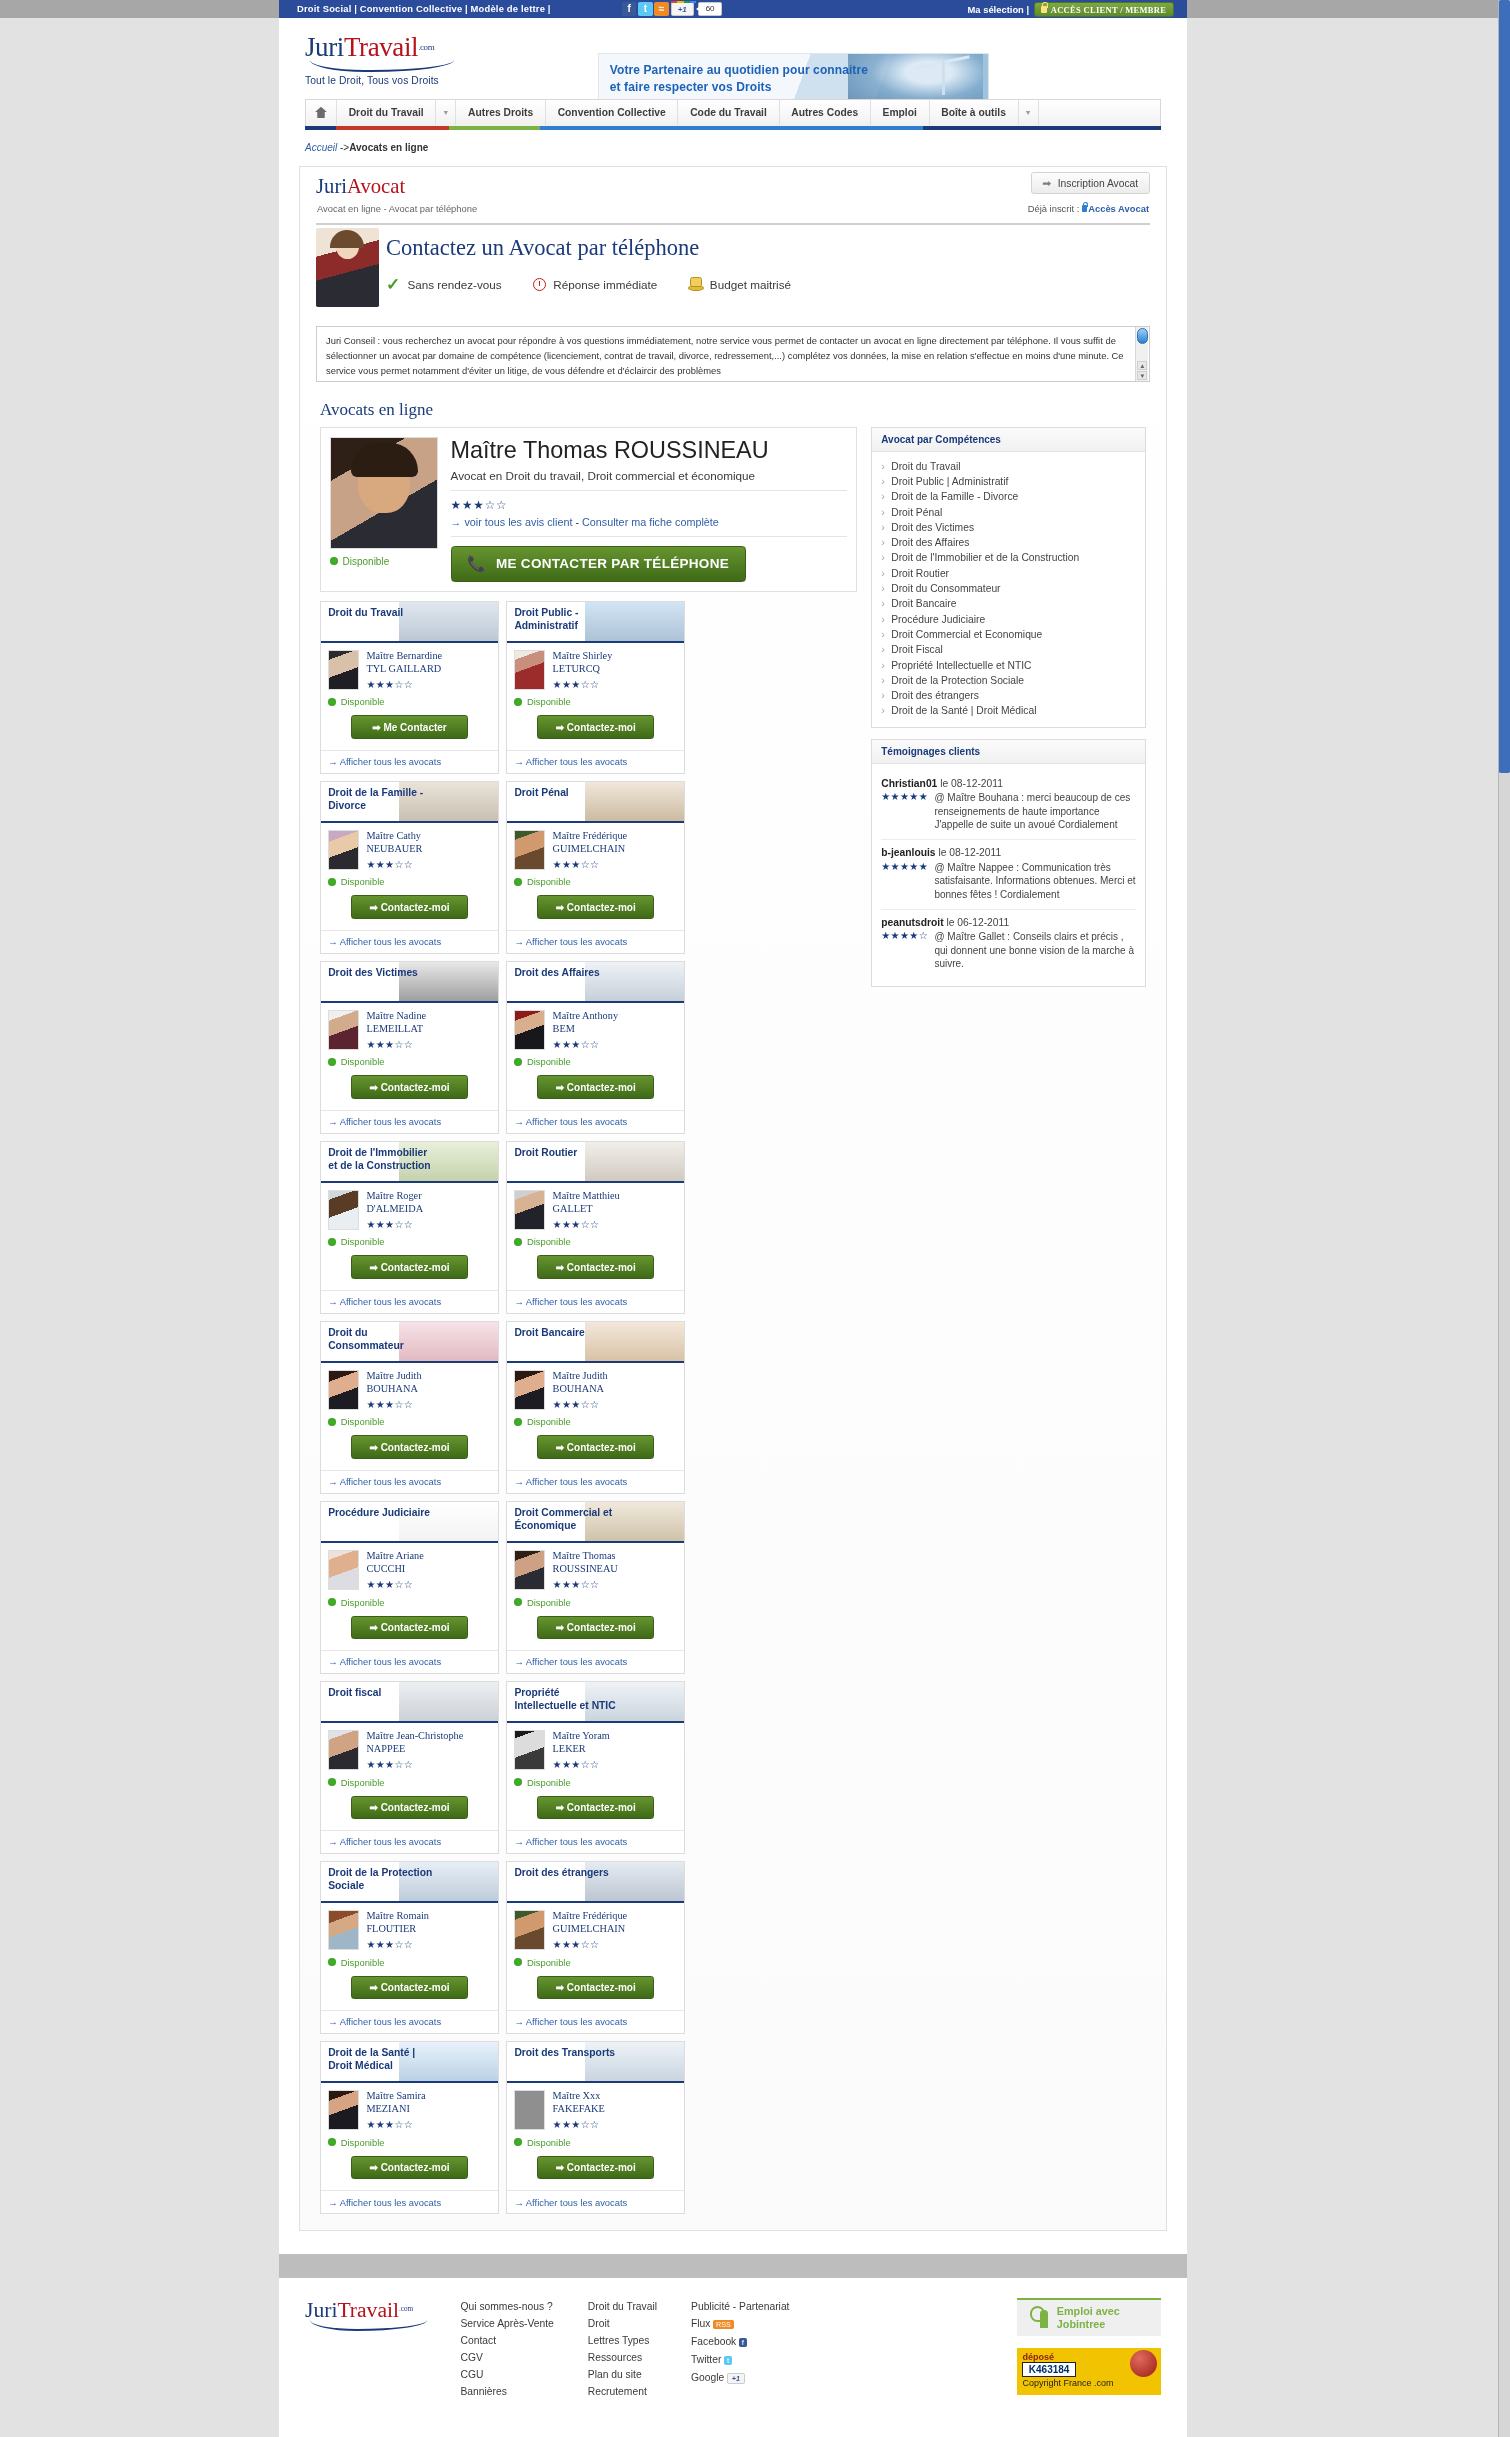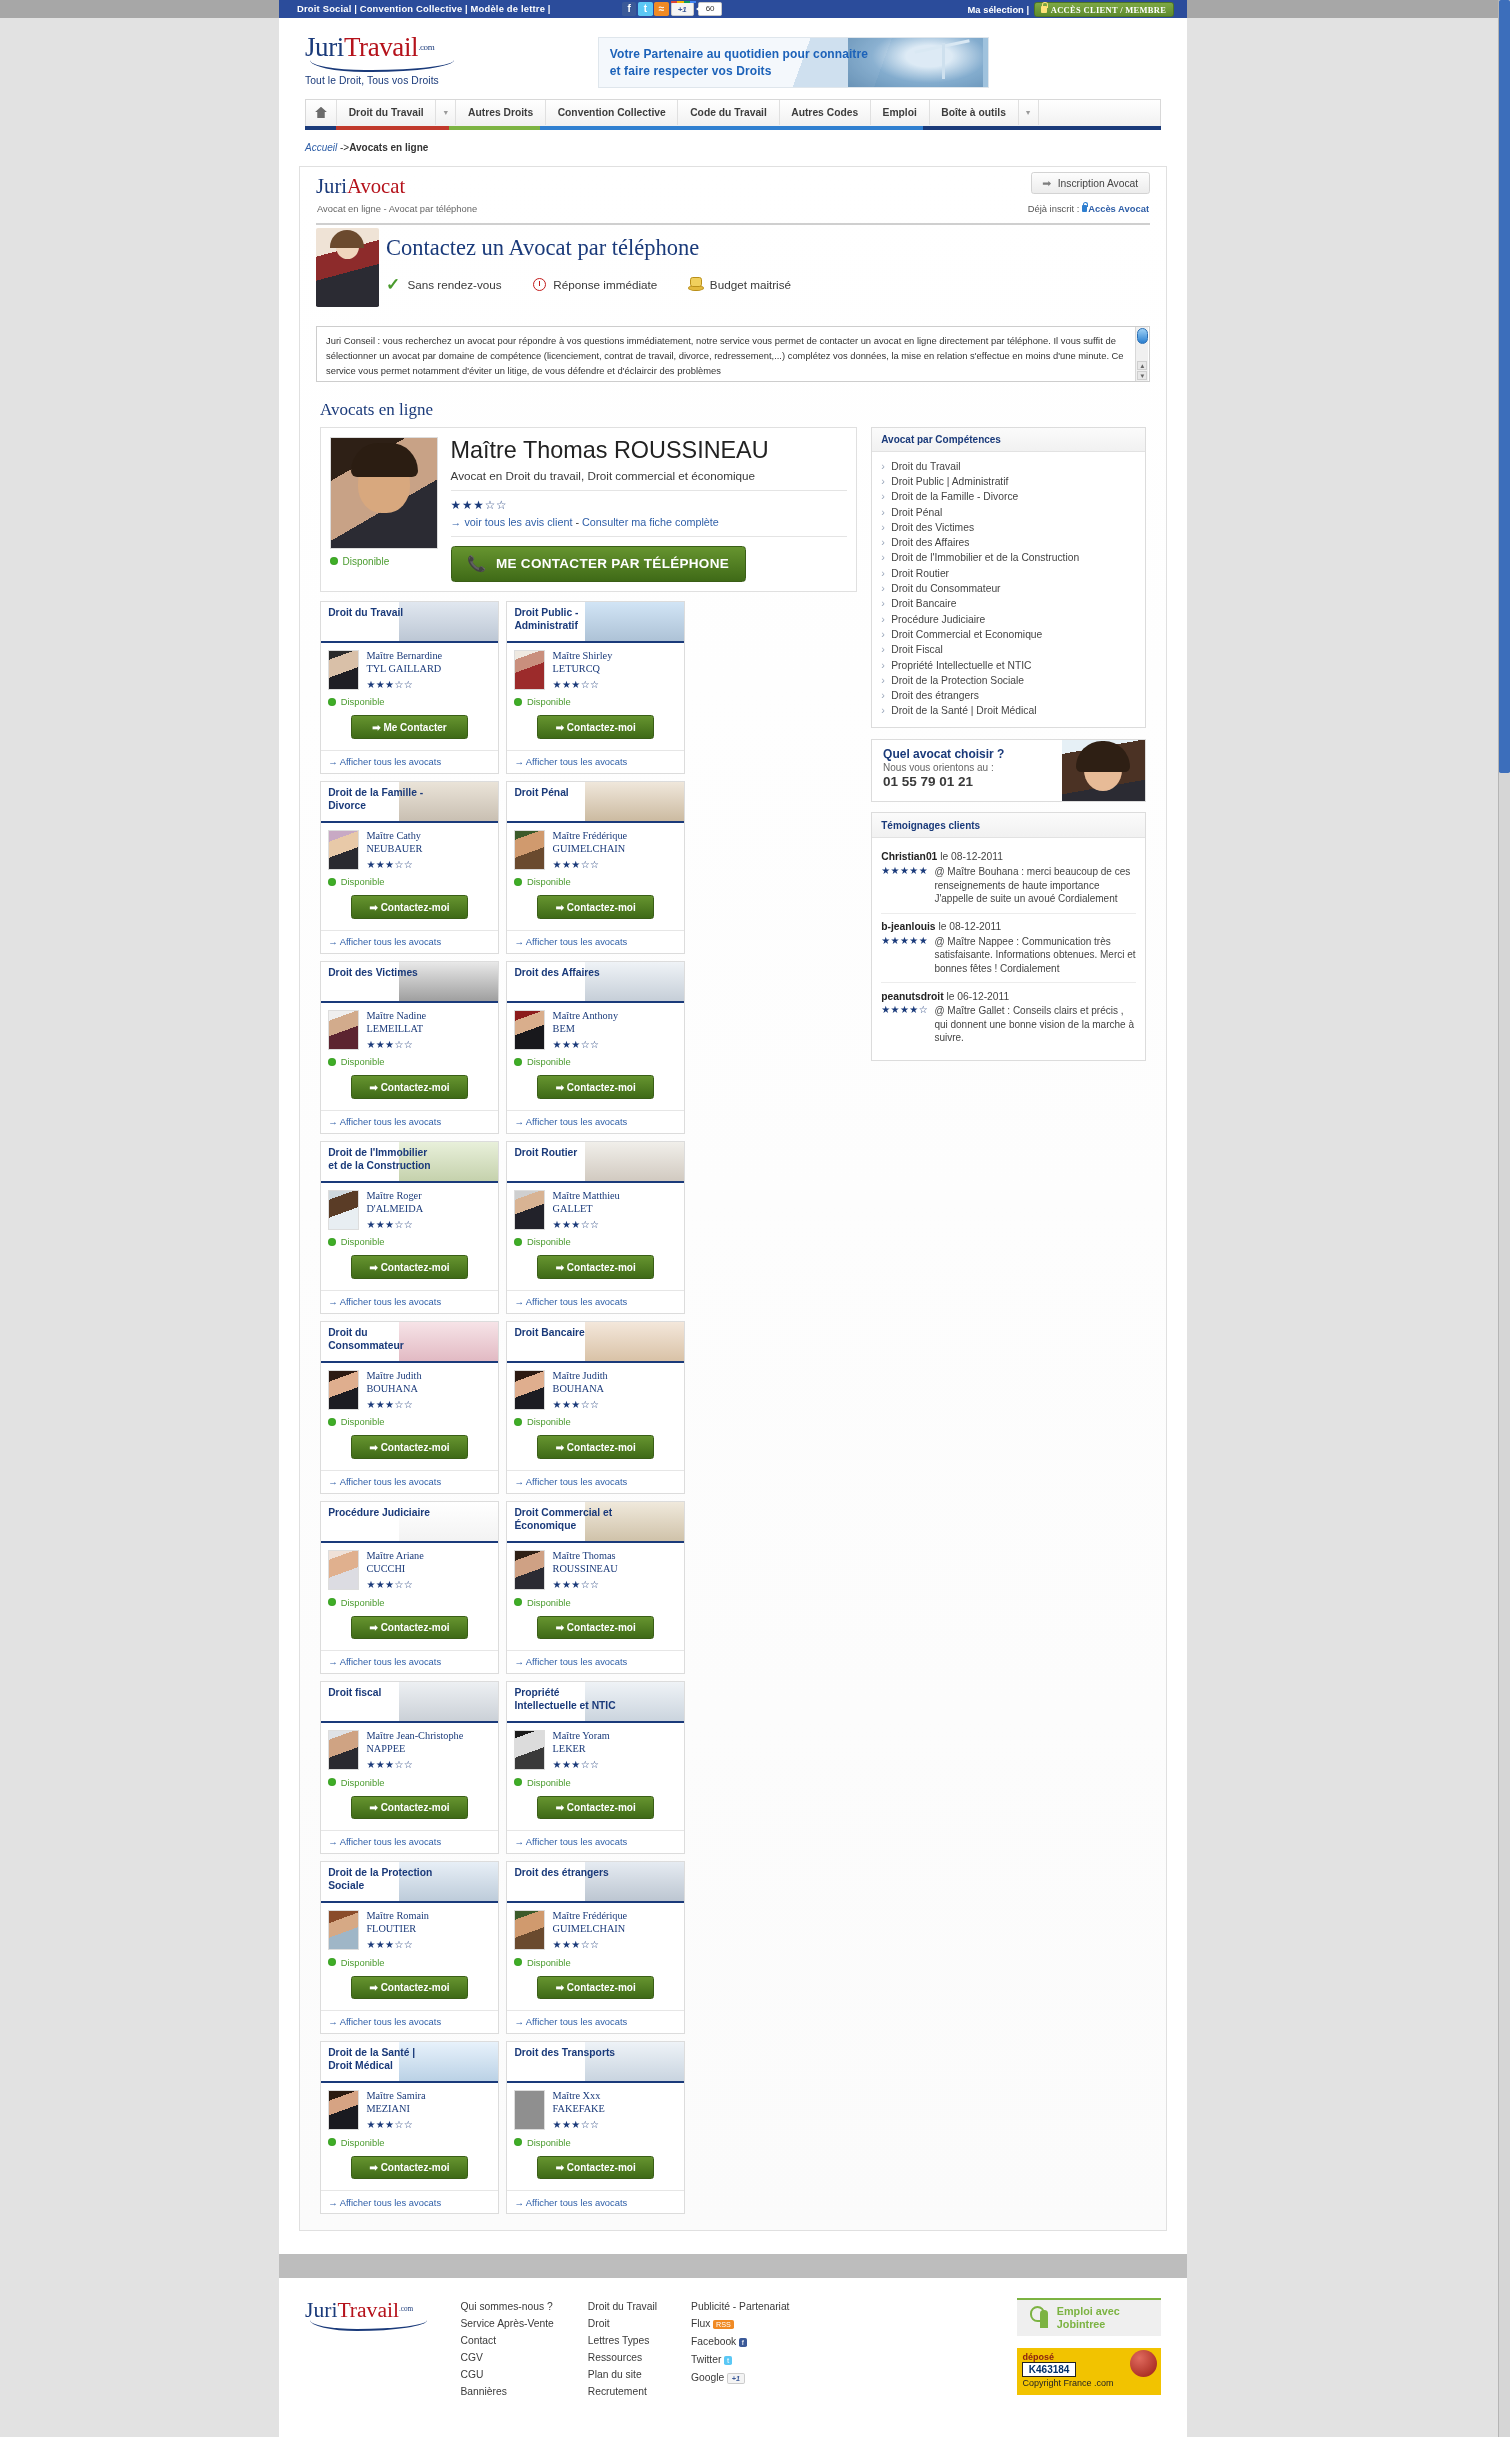--- a/index.html
+++ b/index.html
@@ -43,21 +43,21 @@
 
   
   .header { position:relative; height:81px; }
   .logo { position:absolute; left:26px; top:14.4px; width:193px; }
   .logo .l1 { font-family:"Liberation Serif", serif; font-size:27px; letter-spacing:-0.4px; }
   .logo .l1 .juri { color:#1a3a7a; }
   .logo .l1 .travail { color:#b5121b; }
   .logo .l1 .com { color:#1a3a7a; font-size:9px; display:inline-block; line-height:7.2px; text-align:left; vertical-align:6.3px;}
   .logo .swoosh { width:144px; height:12.6px; border-bottom:2.7px solid #1a3a7a; border-radius:0 0 60% 40%/0 0 100% 100%; margin:-3.6px 0 0 5.4px;}
   .logo .tagline { font-size:10.3px; color:#1a3a7a; margin-top:2.7px; font-weight:normal; letter-spacing:0.1px;}
-  .banner { position:absolute; left:319px; top:19px; width:391px; height:51px; background:linear-gradient(110deg,#f4f8fc 0 52%,#cfe0ef 52% 72%, #9fc2dd 72% 100%); border:0.9px solid #dfe6ec; overflow:hidden;}
+  .banner { position:absolute; left:319px; top:35px; width:391px; height:51px; background:linear-gradient(110deg,#f4f8fc 0 52%,#cfe0ef 52% 72%, #9fc2dd 72% 100%); border:0.9px solid #dfe6ec; overflow:hidden;}
   .banner .btxt { position:absolute; left:10.8px; top:8px; font-size:12px; font-weight:bold; color:#1c62b9; line-height:17px; letter-spacing:0.1px;}
   .banner .scale { position:absolute; right:5.4px; top:-7.2px; width:135px; height:63px; background:radial-gradient(ellipse at 60% 40%, #e8f2fa 0 20%, #7fa9cc 50%, #4f7ea6 100%); opacity:.85;}
   .banner .scale:after{content:"";position:absolute;right:38px;top:12.6px;width:2.7px;height:36px;background:#d7e6f2;}
   .banner .scale:before{content:"";position:absolute;right:12.6px;top:14.4px;width:56px;height:2.7px;background:#e4eff8;transform:rotate(-12deg);}
 
   
   .nav { position:relative; height:27px; margin:0 26px; border:0.9px solid #d8d8d8; border-bottom:none; background:linear-gradient(#ffffff,#f1f1f1); display:flex; }
   .nav .item { display:flex; align-items:center; justify-content:center; height:25px; font-size:10.3px; font-weight:bold; color:#3d3d3d; border-right:0.9px solid #e0e0e0; padding:0 11.7px; white-space:nowrap; }
   .nav .item.home { width:31px; padding:0; }
   .home-ico { width:11.7px; height:11.7px; background:#6b6b6b; clip-path:polygon(50% 0,100% 45%,82% 45%,82% 100%,18% 100%,18% 45%,0 45%); }
@@ -747,26 +747,20 @@
                 <div class="comp-item">Procédure Judiciaire</div>
                 <div class="comp-item">Droit Commercial et Economique</div>
                 <div class="comp-item">Droit Fiscal</div>
                 <div class="comp-item">Propriété Intellectuelle et NTIC</div>
                 <div class="comp-item">Droit de la Protection Sociale</div>
                 <div class="comp-item">Droit des étrangers</div>
                 <div class="comp-item">Droit de la Santé | Droit Médical</div>
               </div>
           </div>
 
-          <div class="choisir">
-            <div class="op"></div>
-            <h3>Quel avocat choisir ?</h3>
-            <p>Nous vous orientons au :</p>
-            <div class="tel">01 55 79 01 21</div>
-          </div>
 
           <div class="widget">
             <div class="widget-head">Témoignages clients</div>
             <div class="widget-body temo" id="temo-list">
                 <div class="temo-item">
                   <div class="temo-head"><b>Christian01</b> <span>le 08-12-2011</span></div>
                   <div class="temo-row">
                     <span class="temo-stars">★★★★★</span>
                     <span class="temo-txt">@ Maître Bouhana : merci beaucoup de ces renseignements de haute importance J'appelle de suite un avoué Cordialement</span>
                   </div>

